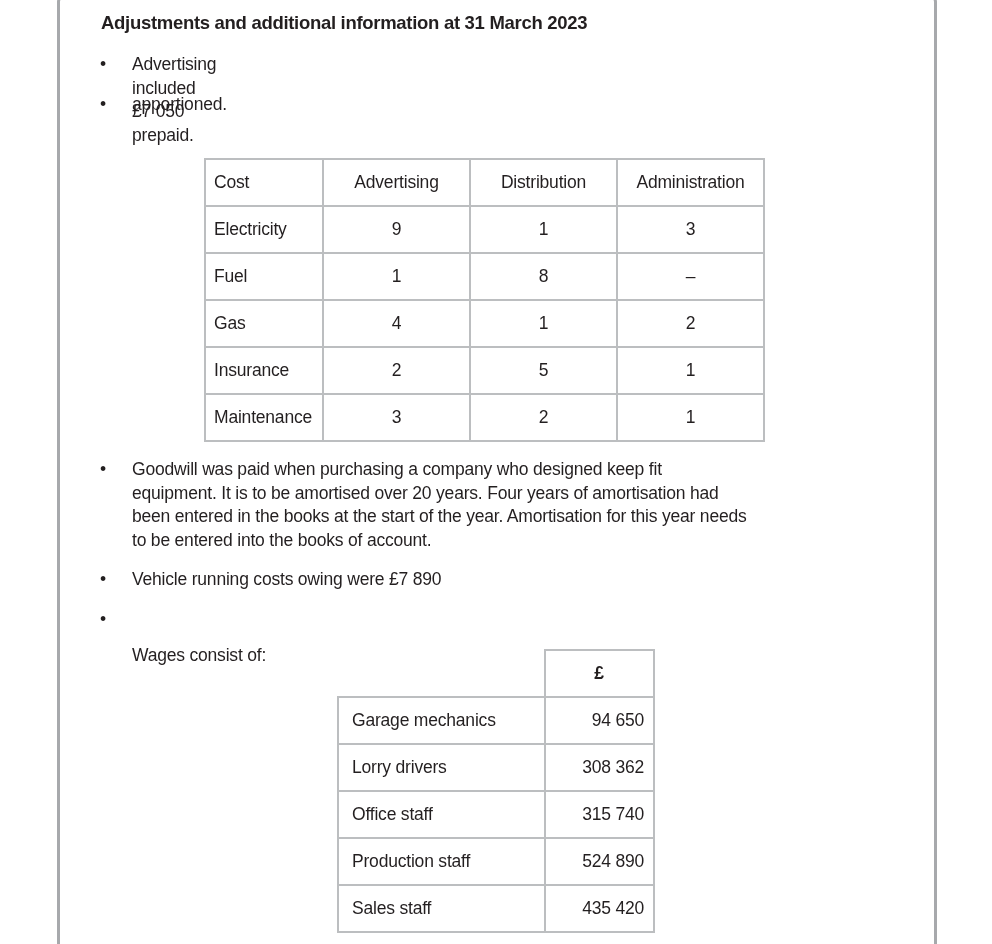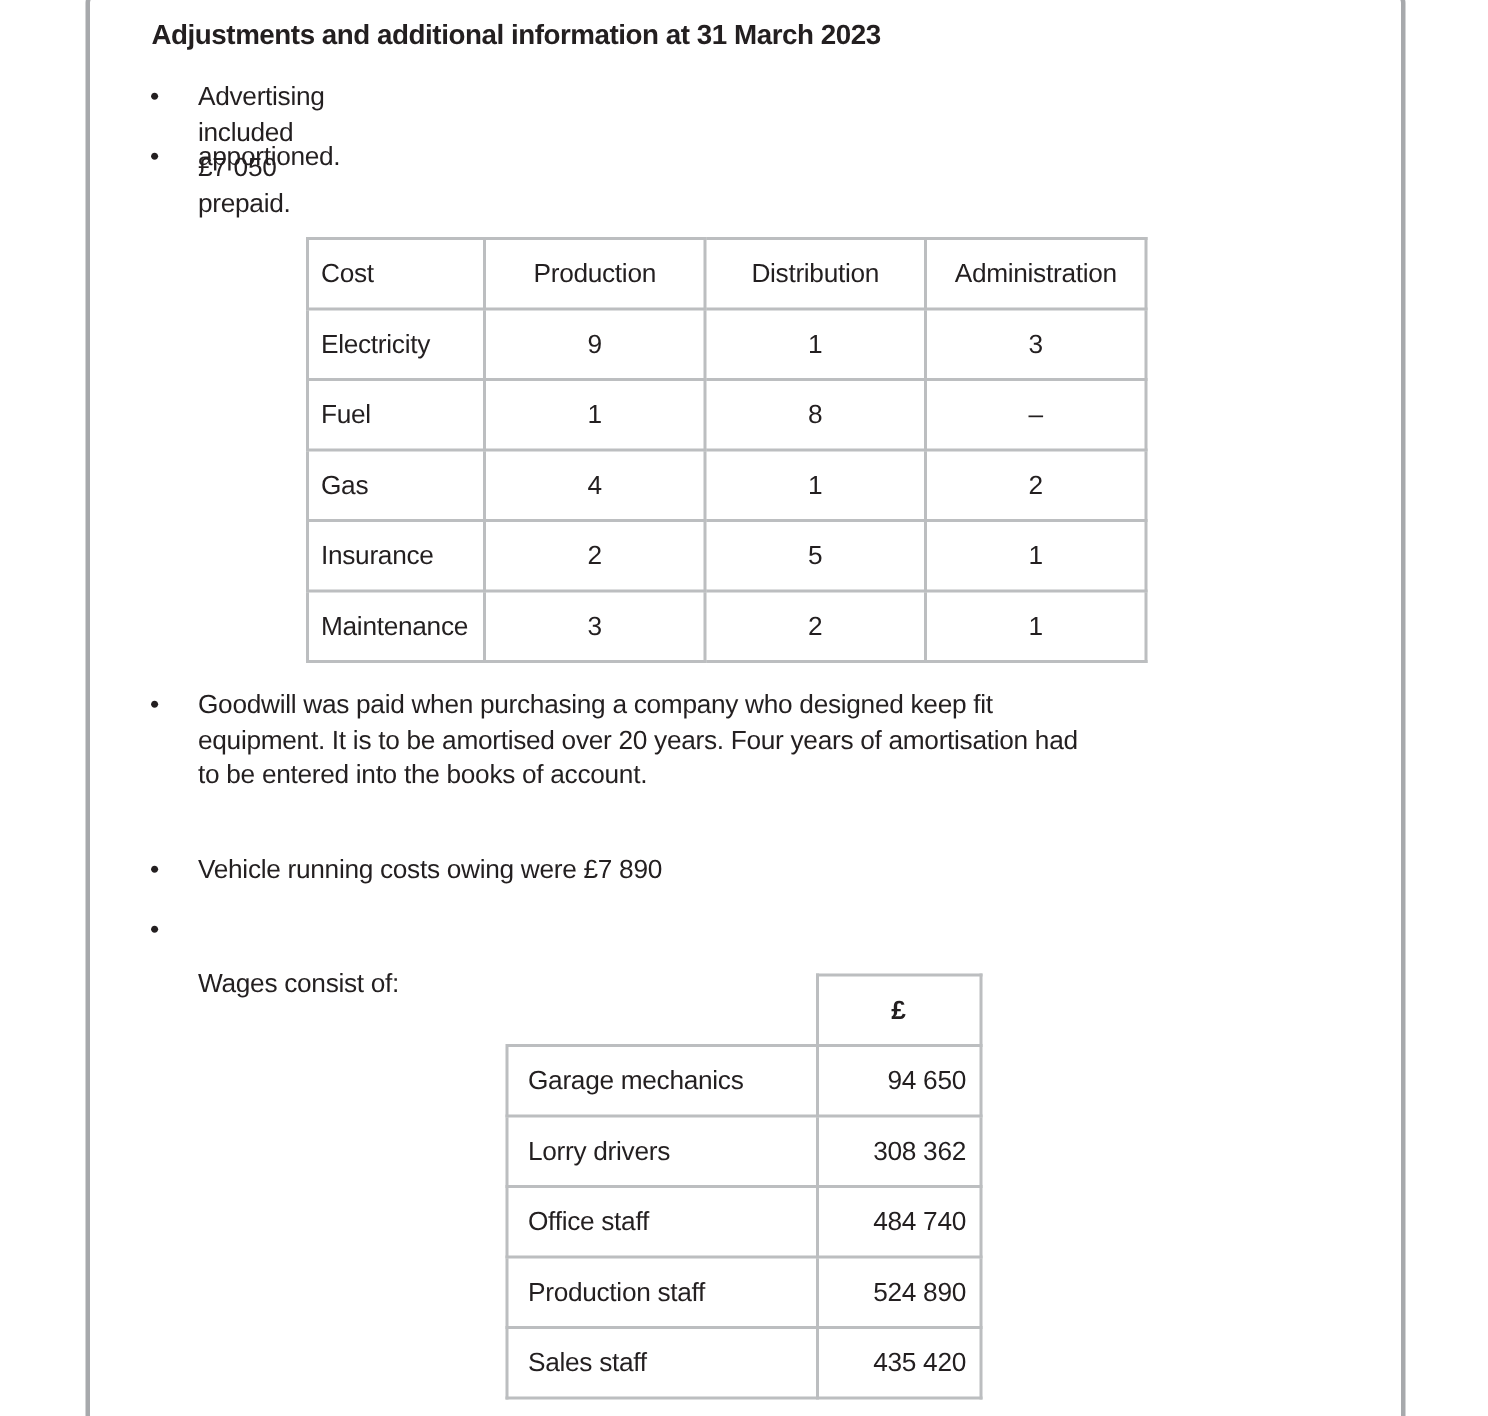--- a/index.html
+++ b/index.html
@@ -58,21 +58,21 @@
   <span class="dot">•</span>
   <span class="text" style="white-space:nowrap;">
     <span style="display:block">apportioned.</span>
   </span>
 </div>
 
 <table class="ratio">
   <tbody>
       <tr>
     <td class="c0">Cost</td>
-    <td class="cn">Production</td>
+    <td class="cn">Advertising</td>
     <td class="cn">Distribution</td>
     <td class="cn">Administration</td>
   </tr>
   <tr>
     <td class="c0">Electricity</td>
     <td class="cn">9</td>
     <td class="cn">1</td>
     <td class="cn">3</td>
   </tr>
   <tr>
@@ -100,20 +100,21 @@
     <td class="cn">1</td>
   </tr>
 </tbody>
   </table>
 
 <div class="bullet" style="top:458px;">
   <span class="dot">•</span>
   <span class="text" style="white-space:nowrap;">
     <span style="display:block">Goodwill was paid when purchasing a company who designed keep fit</span>
     <span style="display:block">equipment. It is to be amortised over 20 years. Four years of amortisation had</span>
+    <span style="display:block">been entered in the books at the start of the year. Amortisation for this year needs</span>
     <span style="display:block">to be entered into the books of account.</span>
   </span>
 </div>
 
 <div class="bullet" style="top:568px;">
   <span class="dot">•</span>
   <span class="text" style="white-space:nowrap;">Vehicle running costs owing were £7 890</span>
 </div>
 
 <div class="bullet" style="top:608px;">
@@ -130,21 +131,21 @@
   <tr>
     <td class="lbl">Garage mechanics</td>
     <td class="val">94 650</td>
   </tr>
   <tr>
     <td class="lbl">Lorry drivers</td>
     <td class="val">308 362</td>
   </tr>
   <tr>
     <td class="lbl">Office staff</td>
-    <td class="val">484 740</td>
+    <td class="val">315 740</td>
   </tr>
   <tr>
     <td class="lbl">Production staff</td>
     <td class="val">524 890</td>
   </tr>
   <tr>
     <td class="lbl">Sales staff</td>
     <td class="val">435 420</td>
   </tr>
 </tbody>

